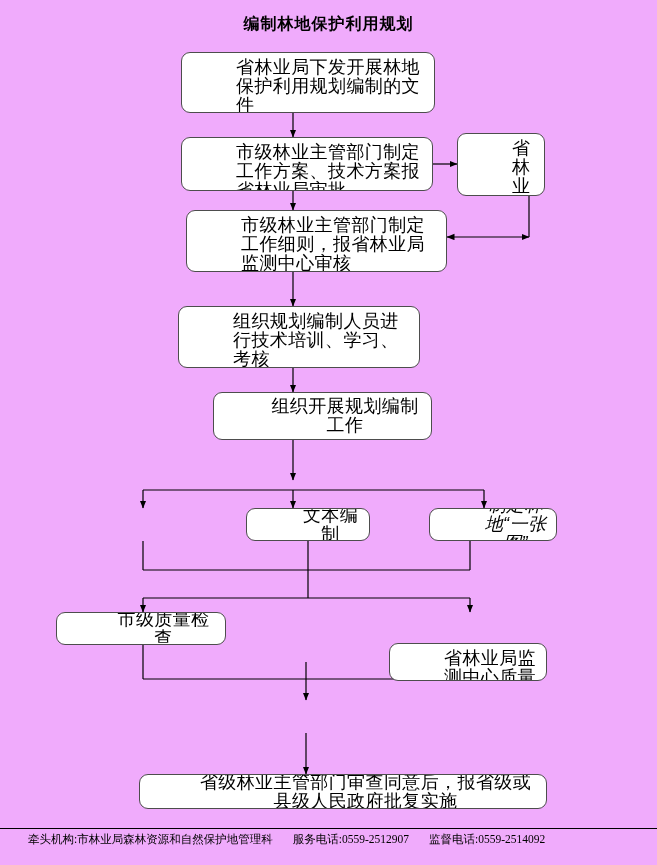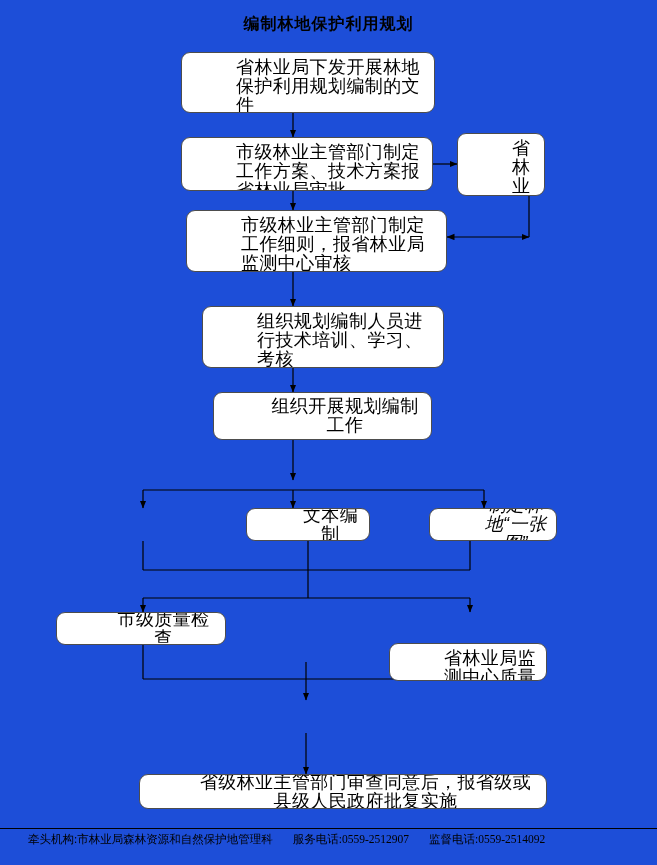--- a/index.html
+++ b/index.html
@@ -9,21 +9,21 @@
     background: #ffffff;
   }
   body {
     font-family: "Liberation Sans", "DejaVu Sans", sans-serif;
     color: #000000;
   }
   #page {
     position: relative;
     width: 657px;
     height: 865px;
-    background: #1d4ed8;
+    background: #f0abfc;
     overflow: hidden;
   }
   #svg-layer {
     position: absolute;
     left: 0;
     top: 0;
     width: 657px;
     height: 865px;
     pointer-events: none;
   }
@@ -157,21 +157,21 @@
   </div>
 
   <div class="node" style="left:457px; top:133px; width:88px; height:63px;">
     <span class="txt">省林业局批复</span>
   </div>
 
   <div class="node" style="left:186px; top:210px; width:261px; height:62px;">
     <span class="txt">市级林业主管部门制定工作细则，报省林业局监测中心审核</span>
   </div>
 
-  <div class="node" style="left:202px; top:306px; width:242px; height:62px;">
+  <div class="node" style="left:178px; top:306px; width:242px; height:62px;">
     <span class="txt">组织规划编制人员进行技术培训、学习、考核</span>
   </div>
 
   <div class="node center" style="left:213px; top:392px; width:219px; height:48px;">
     <span class="txt">组织开展规划编制工作</span>
   </div>
 
 
   <div class="node center" style="left:246px; top:508px; width:124px; height:33px;">
     <span class="txt">文本编制</span>

